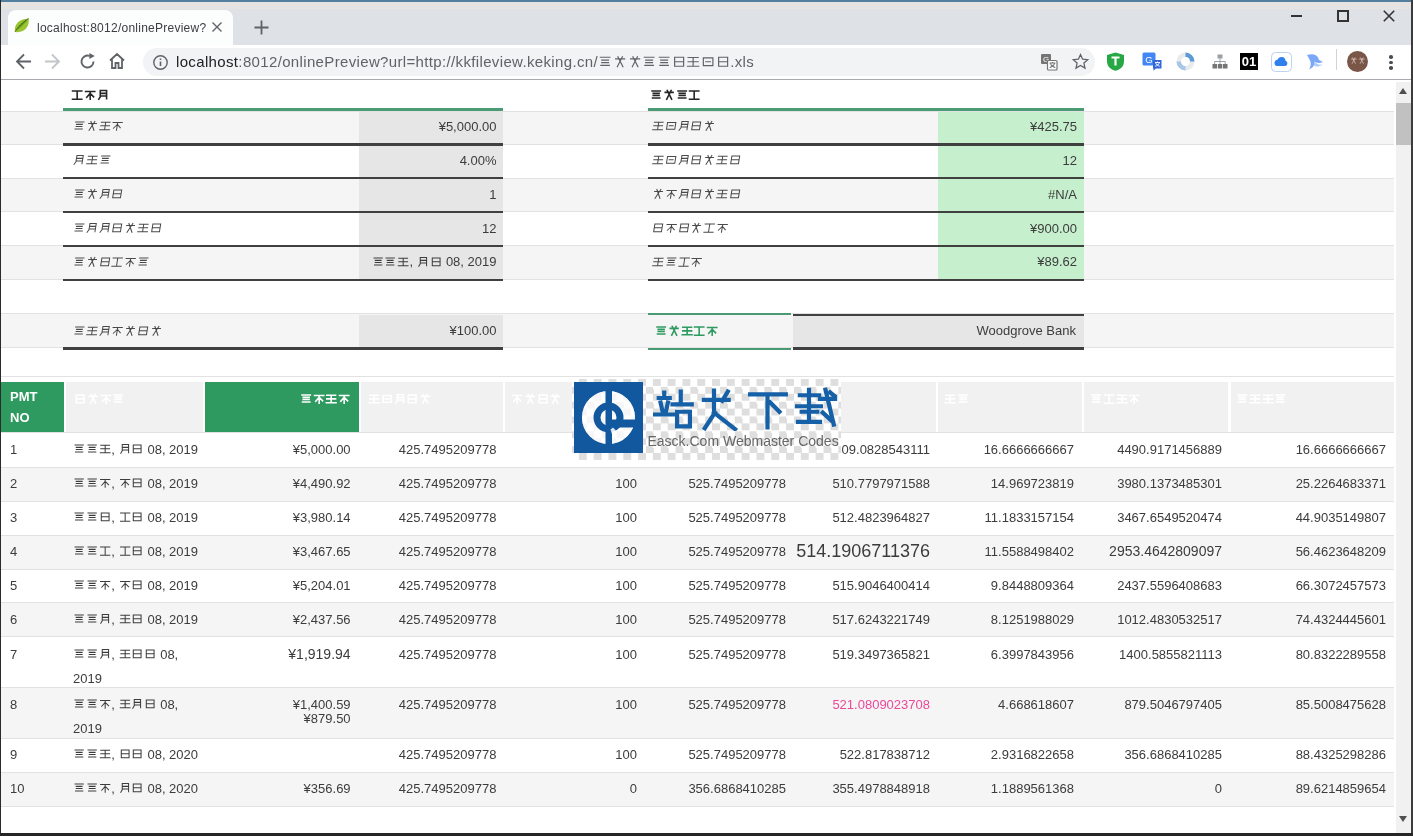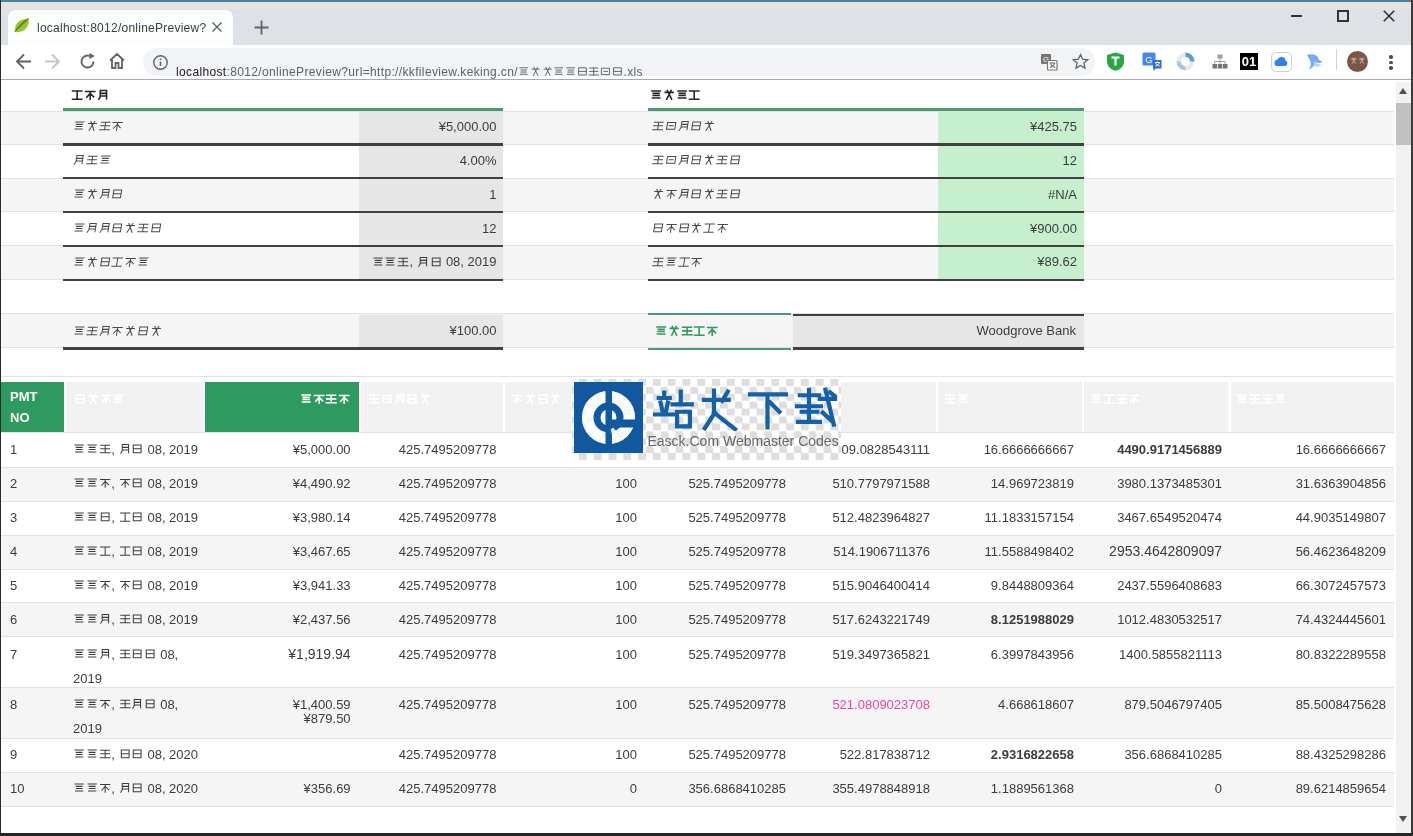--- a/index.html
+++ b/index.html
@@ -345,42 +345,42 @@
         <path d="M12 6 H38 V40 M12 6 V32 M12 18 H38 M12 29 H38 M12 32 L6 42"></path>
       </svg><svg class="cj" viewBox="0 0 48 48">
         <path d="M8 8 H40 V40 H8 Z M8 24 H40"></path>
       </svg> 08, 2019</div>
 <div class="a" style="top:440px;height:19px;line-height:19px;font-size:13px;color:#3c3c3c;white-space:nowrap;right:1062.4px;text-align:right;">¥5,000.00</div>
 <div class="a" style="top:440px;height:19px;line-height:19px;font-size:13px;color:#3c3c3c;white-space:nowrap;right:916.6px;text-align:right;">425.7495209778</div>
 <div class="a" style="top:440px;height:19px;line-height:19px;font-size:13px;color:#3c3c3c;white-space:nowrap;right:776px;text-align:right;">100</div>
 <div class="a" style="top:440px;height:19px;line-height:19px;font-size:13px;color:#3c3c3c;white-space:nowrap;right:627px;text-align:right;">525.7495209778</div>
 <div class="a" style="top:440px;height:19px;line-height:19px;font-size:13px;color:#3c3c3c;white-space:nowrap;right:483px;text-align:right;">509.0828543111</div>
 <div class="a" style="top:440px;height:19px;line-height:19px;font-size:13px;color:#3c3c3c;white-space:nowrap;right:339px;text-align:right;">16.6666666667</div>
-<div class="a" style="top:440px;height:19px;line-height:19px;font-size:13px;color:#3c3c3c;white-space:nowrap;right:191px;text-align:right;font-weight:bold;">4490.9171456889</div>
+<div class="a" style="top:440px;height:19px;line-height:19px;font-size:13px;color:#3c3c3c;white-space:nowrap;right:191px;text-align:right;">4490.9171456889</div>
 <div class="a" style="top:440px;height:19px;line-height:19px;font-size:13px;color:#3c3c3c;white-space:nowrap;right:27px;text-align:right;">16.6666666667</div>
 <div class="a" style="top:474px;height:19px;line-height:19px;font-size:13px;color:#3c3c3c;white-space:nowrap;left:10px;">2</div>
 <div class="a" style="top:474px;height:19px;line-height:19px;font-size:13px;color:#3c3c3c;white-space:nowrap;left:73px;"><svg class="cj" viewBox="0 0 48 48">
         <path d="M7 8 H41 M12 18 H36 M12 27 H36 M9 37 H39"></path>
       </svg><svg class="cj" viewBox="0 0 48 48">
         <path d="M7 8 H41 M12 18 H36 M12 27 H36 M9 37 H39"></path>
       </svg><svg class="cj" viewBox="0 0 48 48">
         <path d="M5 10 H43 M24 10 V42 M22 20 L10 34 M26 20 L38 32"></path>
       </svg>, <svg class="cj" viewBox="0 0 48 48">
         <path d="M5 10 H43 M24 10 V42 M22 20 L10 34 M26 20 L38 32"></path>
       </svg><svg class="cj" viewBox="0 0 48 48">
         <path d="M8 8 H40 V40 H8 Z M8 24 H40"></path>
       </svg> 08, 2019</div>
 <div class="a" style="top:474px;height:19px;line-height:19px;font-size:13px;color:#3c3c3c;white-space:nowrap;right:1062.4px;text-align:right;">¥4,490.92</div>
 <div class="a" style="top:474px;height:19px;line-height:19px;font-size:13px;color:#3c3c3c;white-space:nowrap;right:916.6px;text-align:right;">425.7495209778</div>
 <div class="a" style="top:474px;height:19px;line-height:19px;font-size:13px;color:#3c3c3c;white-space:nowrap;right:776px;text-align:right;">100</div>
 <div class="a" style="top:474px;height:19px;line-height:19px;font-size:13px;color:#3c3c3c;white-space:nowrap;right:627px;text-align:right;">525.7495209778</div>
 <div class="a" style="top:474px;height:19px;line-height:19px;font-size:13px;color:#3c3c3c;white-space:nowrap;right:483px;text-align:right;">510.7797971588</div>
 <div class="a" style="top:474px;height:19px;line-height:19px;font-size:13px;color:#3c3c3c;white-space:nowrap;right:339px;text-align:right;">14.969723819</div>
 <div class="a" style="top:474px;height:19px;line-height:19px;font-size:13px;color:#3c3c3c;white-space:nowrap;right:191px;text-align:right;">3980.1373485301</div>
-<div class="a" style="top:474px;height:19px;line-height:19px;font-size:13px;color:#3c3c3c;white-space:nowrap;right:27px;text-align:right;">31.6363904856</div>
+<div class="a" style="top:474px;height:19px;line-height:19px;font-size:13px;color:#3c3c3c;white-space:nowrap;right:27px;text-align:right;">25.2264683371</div>
 <div class="a" style="top:508px;height:19px;line-height:19px;font-size:13px;color:#3c3c3c;white-space:nowrap;left:10px;">3</div>
 <div class="a" style="top:508px;height:19px;line-height:19px;font-size:13px;color:#3c3c3c;white-space:nowrap;left:73px;"><svg class="cj" viewBox="0 0 48 48">
         <path d="M7 8 H41 M12 18 H36 M12 27 H36 M9 37 H39"></path>
       </svg><svg class="cj" viewBox="0 0 48 48">
         <path d="M7 8 H41 M12 18 H36 M12 27 H36 M9 37 H39"></path>
       </svg><svg class="cj" viewBox="0 0 48 48">
         <path d="M8 8 H40 V40 H8 Z M8 24 H40"></path>
       </svg>, <svg class="cj" viewBox="0 0 48 48">
         <path d="M5 8 H43 M24 8 V42 M5 42 H43"></path>
       </svg><svg class="cj" viewBox="0 0 48 48">
@@ -403,37 +403,37 @@
         <path d="M5 8 H43 M24 8 V42 M5 42 H43"></path>
       </svg>, <svg class="cj" viewBox="0 0 48 48">
         <path d="M5 8 H43 M24 8 V42 M5 42 H43"></path>
       </svg><svg class="cj" viewBox="0 0 48 48">
         <path d="M8 8 H40 V40 H8 Z M8 24 H40"></path>
       </svg> 08, 2019</div>
 <div class="a" style="top:542px;height:19px;line-height:19px;font-size:13px;color:#3c3c3c;white-space:nowrap;right:1062.4px;text-align:right;">¥3,467.65</div>
 <div class="a" style="top:542px;height:19px;line-height:19px;font-size:13px;color:#3c3c3c;white-space:nowrap;right:916.6px;text-align:right;">425.7495209778</div>
 <div class="a" style="top:542px;height:19px;line-height:19px;font-size:13px;color:#3c3c3c;white-space:nowrap;right:776px;text-align:right;">100</div>
 <div class="a" style="top:542px;height:19px;line-height:19px;font-size:13px;color:#3c3c3c;white-space:nowrap;right:627px;text-align:right;">525.7495209778</div>
-<div class="a" style="top:542px;height:19px;line-height:19px;font-size:13px;color:#3c3c3c;white-space:nowrap;right:483px;text-align:right;">514.1906711376</div>
+<div class="a" style="top:542px;height:19px;line-height:19px;font-size:18px;color:#3c3c3c;white-space:nowrap;right:483px;text-align:right;">514.1906711376</div>
 <div class="a" style="top:542px;height:19px;line-height:19px;font-size:13px;color:#3c3c3c;white-space:nowrap;right:339px;text-align:right;">11.5588498402</div>
 <div class="a" style="top:542px;height:19px;line-height:19px;font-size:14px;color:#3c3c3c;white-space:nowrap;right:191px;text-align:right;">2953.4642809097</div>
 <div class="a" style="top:542px;height:19px;line-height:19px;font-size:13px;color:#3c3c3c;white-space:nowrap;right:27px;text-align:right;">56.4623648209</div>
 <div class="a" style="top:576px;height:19px;line-height:19px;font-size:13px;color:#3c3c3c;white-space:nowrap;left:10px;">5</div>
 <div class="a" style="top:576px;height:19px;line-height:19px;font-size:13px;color:#3c3c3c;white-space:nowrap;left:73px;"><svg class="cj" viewBox="0 0 48 48">
         <path d="M7 8 H41 M12 18 H36 M12 27 H36 M9 37 H39"></path>
       </svg><svg class="cj" viewBox="0 0 48 48">
         <path d="M7 8 H41 M12 18 H36 M12 27 H36 M9 37 H39"></path>
       </svg><svg class="cj" viewBox="0 0 48 48">
         <path d="M5 10 H43 M24 10 V42 M22 20 L10 34 M26 20 L38 32"></path>
       </svg>, <svg class="cj" viewBox="0 0 48 48">
         <path d="M5 10 H43 M24 10 V42 M22 20 L10 34 M26 20 L38 32"></path>
       </svg><svg class="cj" viewBox="0 0 48 48">
         <path d="M8 8 H40 V40 H8 Z M8 24 H40"></path>
       </svg> 08, 2019</div>
-<div class="a" style="top:576px;height:19px;line-height:19px;font-size:13px;color:#3c3c3c;white-space:nowrap;right:1062.4px;text-align:right;">¥3,941.33</div>
+<div class="a" style="top:576px;height:19px;line-height:19px;font-size:13px;color:#3c3c3c;white-space:nowrap;right:1062.4px;text-align:right;">¥5,204.01</div>
 <div class="a" style="top:576px;height:19px;line-height:19px;font-size:13px;color:#3c3c3c;white-space:nowrap;right:916.6px;text-align:right;">425.7495209778</div>
 <div class="a" style="top:576px;height:19px;line-height:19px;font-size:13px;color:#3c3c3c;white-space:nowrap;right:776px;text-align:right;">100</div>
 <div class="a" style="top:576px;height:19px;line-height:19px;font-size:13px;color:#3c3c3c;white-space:nowrap;right:627px;text-align:right;">525.7495209778</div>
 <div class="a" style="top:576px;height:19px;line-height:19px;font-size:13px;color:#3c3c3c;white-space:nowrap;right:483px;text-align:right;">515.9046400414</div>
 <div class="a" style="top:576px;height:19px;line-height:19px;font-size:13px;color:#3c3c3c;white-space:nowrap;right:339px;text-align:right;">9.8448809364</div>
 <div class="a" style="top:576px;height:19px;line-height:19px;font-size:13px;color:#3c3c3c;white-space:nowrap;right:191px;text-align:right;">2437.5596408683</div>
 <div class="a" style="top:576px;height:19px;line-height:19px;font-size:13px;color:#3c3c3c;white-space:nowrap;right:27px;text-align:center;">66.3072457573</div>
 <div class="a" style="top:610px;height:19px;line-height:19px;font-size:13px;color:#3c3c3c;white-space:nowrap;left:10px;">6</div>
 <div class="a" style="top:610px;height:19px;line-height:19px;font-size:13px;color:#3c3c3c;white-space:nowrap;left:73px;"><svg class="cj" viewBox="0 0 48 48">
         <path d="M7 8 H41 M12 18 H36 M12 27 H36 M9 37 H39"></path>
@@ -444,21 +444,21 @@
       </svg>, <svg class="cj" viewBox="0 0 48 48">
         <path d="M6 9 H42 M6 24 H42 M4 40 H44 M24 9 V40"></path>
       </svg><svg class="cj" viewBox="0 0 48 48">
         <path d="M8 8 H40 V40 H8 Z M8 24 H40"></path>
       </svg> 08, 2019</div>
 <div class="a" style="top:610px;height:19px;line-height:19px;font-size:13px;color:#3c3c3c;white-space:nowrap;right:1062.4px;text-align:right;">¥2,437.56</div>
 <div class="a" style="top:610px;height:19px;line-height:19px;font-size:13px;color:#3c3c3c;white-space:nowrap;right:916.6px;text-align:right;">425.7495209778</div>
 <div class="a" style="top:610px;height:19px;line-height:19px;font-size:13px;color:#3c3c3c;white-space:nowrap;right:776px;text-align:right;">100</div>
 <div class="a" style="top:610px;height:19px;line-height:19px;font-size:13px;color:#3c3c3c;white-space:nowrap;right:627px;text-align:right;">525.7495209778</div>
 <div class="a" style="top:610px;height:19px;line-height:19px;font-size:13px;color:#3c3c3c;white-space:nowrap;right:483px;text-align:right;">517.6243221749</div>
-<div class="a" style="top:610px;height:19px;line-height:19px;font-size:13px;color:#3c3c3c;white-space:nowrap;right:339px;text-align:right;font-weight:bold;">8.1251988029</div>
+<div class="a" style="top:610px;height:19px;line-height:19px;font-size:13px;color:#3c3c3c;white-space:nowrap;right:339px;text-align:right;">8.1251988029</div>
 <div class="a" style="top:610px;height:19px;line-height:19px;font-size:13px;color:#3c3c3c;white-space:nowrap;right:191px;text-align:right;">1012.4830532517</div>
 <div class="a" style="top:610px;height:19px;line-height:19px;font-size:13px;color:#3c3c3c;white-space:nowrap;right:27px;text-align:right;">74.4324445601</div>
 <div class="a" style="top:645px;height:19px;line-height:19px;font-size:13px;color:#3c3c3c;white-space:nowrap;left:10px;">7</div>
 <div class="a" style="top:645px;height:19px;line-height:19px;font-size:13px;color:#3c3c3c;white-space:nowrap;left:73px;"><svg class="cj" viewBox="0 0 48 48">
         <path d="M7 8 H41 M12 18 H36 M12 27 H36 M9 37 H39"></path>
       </svg><svg class="cj" viewBox="0 0 48 48">
         <path d="M7 8 H41 M12 18 H36 M12 27 H36 M9 37 H39"></path>
       </svg><svg class="cj" viewBox="0 0 48 48">
         <path d="M12 6 H38 V40 M12 6 V32 M12 18 H38 M12 29 H38 M12 32 L6 42"></path>
       </svg>, <svg class="cj" viewBox="0 0 48 48">
@@ -510,21 +510,21 @@
       </svg>, <svg class="cj" viewBox="0 0 48 48">
         <path d="M8 8 H40 V40 H8 Z M8 24 H40"></path>
       </svg><svg class="cj" viewBox="0 0 48 48">
         <path d="M8 8 H40 V40 H8 Z M8 24 H40"></path>
       </svg> 08, 2020</div>
 <div class="a" style="top:709px;height:19px;line-height:19px;font-size:13px;color:#3c3c3c;white-space:nowrap;right:1062.4px;text-align:left;">¥879.50</div>
 <div class="a" style="top:745.1px;height:19px;line-height:19px;font-size:13px;color:#3c3c3c;white-space:nowrap;right:916.6px;text-align:right;">425.7495209778</div>
 <div class="a" style="top:745.1px;height:19px;line-height:19px;font-size:13px;color:#3c3c3c;white-space:nowrap;right:776px;text-align:right;">100</div>
 <div class="a" style="top:745.1px;height:19px;line-height:19px;font-size:13px;color:#3c3c3c;white-space:nowrap;right:627px;text-align:right;">525.7495209778</div>
 <div class="a" style="top:745.1px;height:19px;line-height:19px;font-size:13px;color:#3c3c3c;white-space:nowrap;right:483px;text-align:right;">522.817838712</div>
-<div class="a" style="top:745.1px;height:19px;line-height:19px;font-size:13px;color:#3c3c3c;white-space:nowrap;right:339px;text-align:right;font-weight:bold;">2.9316822658</div>
+<div class="a" style="top:745.1px;height:19px;line-height:19px;font-size:13px;color:#3c3c3c;white-space:nowrap;right:339px;text-align:right;">2.9316822658</div>
 <div class="a" style="top:745.1px;height:19px;line-height:19px;font-size:13px;color:#3c3c3c;white-space:nowrap;right:191px;text-align:right;">356.6868410285</div>
 <div class="a" style="top:745.1px;height:19px;line-height:19px;font-size:13px;color:#3c3c3c;white-space:nowrap;right:27px;text-align:right;">88.4325298286</div>
 <div class="a" style="top:779.1px;height:19px;line-height:19px;font-size:13px;color:#3c3c3c;white-space:nowrap;left:10px;">10</div>
 <div class="a" style="top:779.1px;height:19px;line-height:19px;font-size:13px;color:#3c3c3c;white-space:nowrap;left:73px;"><svg class="cj" viewBox="0 0 48 48">
         <path d="M7 8 H41 M12 18 H36 M12 27 H36 M9 37 H39"></path>
       </svg><svg class="cj" viewBox="0 0 48 48">
         <path d="M7 8 H41 M12 18 H36 M12 27 H36 M9 37 H39"></path>
       </svg><svg class="cj" viewBox="0 0 48 48">
         <path d="M5 10 H43 M24 10 V42 M22 20 L10 34 M26 20 L38 32"></path>
       </svg>, <svg class="cj" viewBox="0 0 48 48">
@@ -599,21 +599,21 @@
 <path d="M9.5 0 L15 2.9 L9.5 6 Z" fill="#5f6368" transform="translate(0.8,0)"></path>
     </svg>
 <svg class="a" style="left:108px;top:52px" width="18" height="18" viewBox="0 0 18 18">
 <path d="M2 8.5 L9 2 L16 8.5 M4 7.5 V16 H7.5 V11 H10.5 V16 H14 V7.5" stroke="#5f6368" stroke-width="1.8" fill="none"></path>
     </svg>
 <div class="a" style="left:143px;top:48px;width:952px;height:28px;border-radius:14px;background:#f1f3f4;"></div>
 <svg class="a" style="left:153px;top:54.5px" width="15" height="15" viewBox="0 0 15 15">
 <circle cx="7.5" cy="7.5" r="6.7" stroke="#5f6368" stroke-width="1.4" fill="none"></circle>
 <path d="M7.5 6.5 V11 M7.5 3.6 V5.1" stroke="#5f6368" stroke-width="1.6"></path>
     </svg>
-<div class="a" style="left:176px;top:60px;height:24px;line-height:24px;font-size:12px;color:#5f6368;white-space:nowrap;letter-spacing:0.35px;">
+<div class="a" style="left:176px;top:50px;height:24px;line-height:24px;font-size:15px;color:#5f6368;white-space:nowrap;letter-spacing:0.35px;">
 <span style="color:#202124;">localhost</span>:8012/onlinePreview?url=http://kkfileview.keking.cn/<svg class="cj" viewBox="0 0 48 48">
         <path d="M7 8 H41 M12 18 H36 M12 27 H36 M9 37 H39"></path>
       </svg><svg class="cj" viewBox="0 0 48 48">
         <path d="M8 14 H40 M16 6 L34 42 M32 6 L14 42"></path>
       </svg><svg class="cj" viewBox="0 0 48 48">
         <path d="M8 14 H40 M16 6 L34 42 M32 6 L14 42"></path>
       </svg><svg class="cj" viewBox="0 0 48 48">
         <path d="M7 8 H41 M12 18 H36 M12 27 H36 M9 37 H39"></path>
       </svg><svg class="cj" viewBox="0 0 48 48">
         <path d="M7 8 H41 M12 18 H36 M12 27 H36 M9 37 H39"></path>

